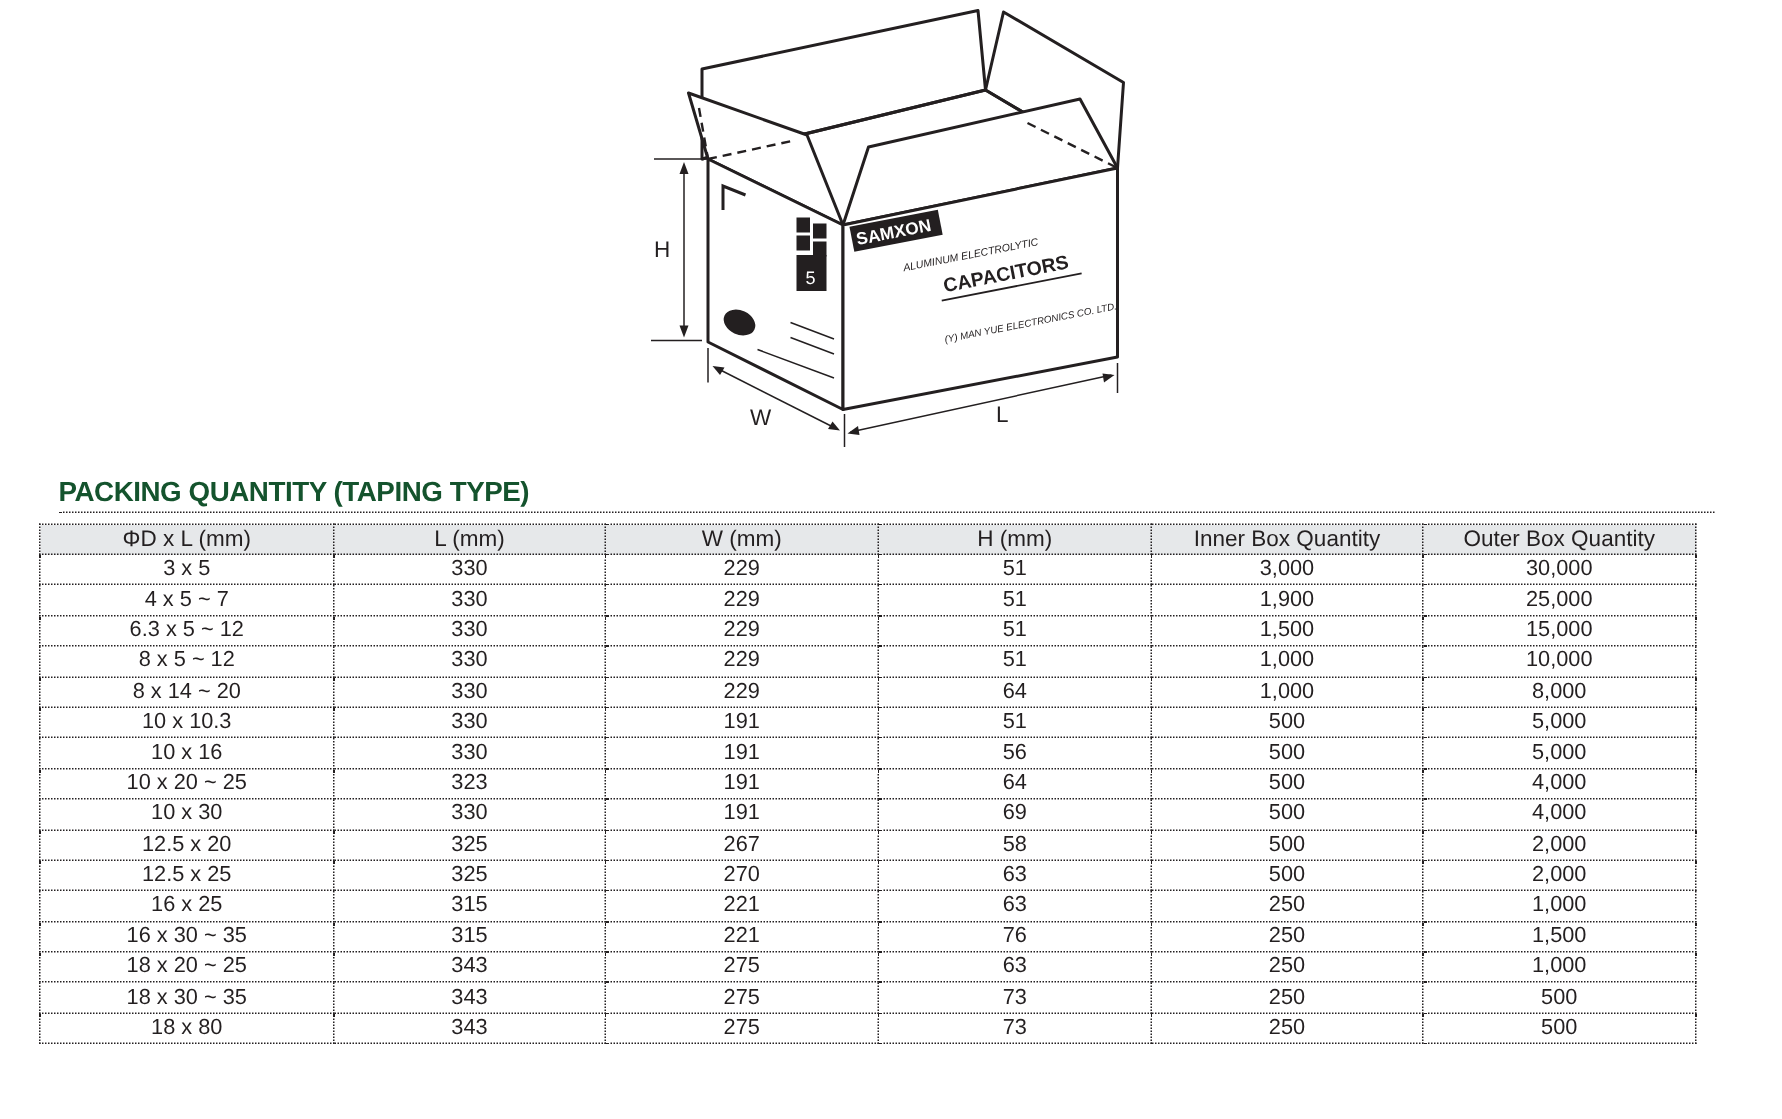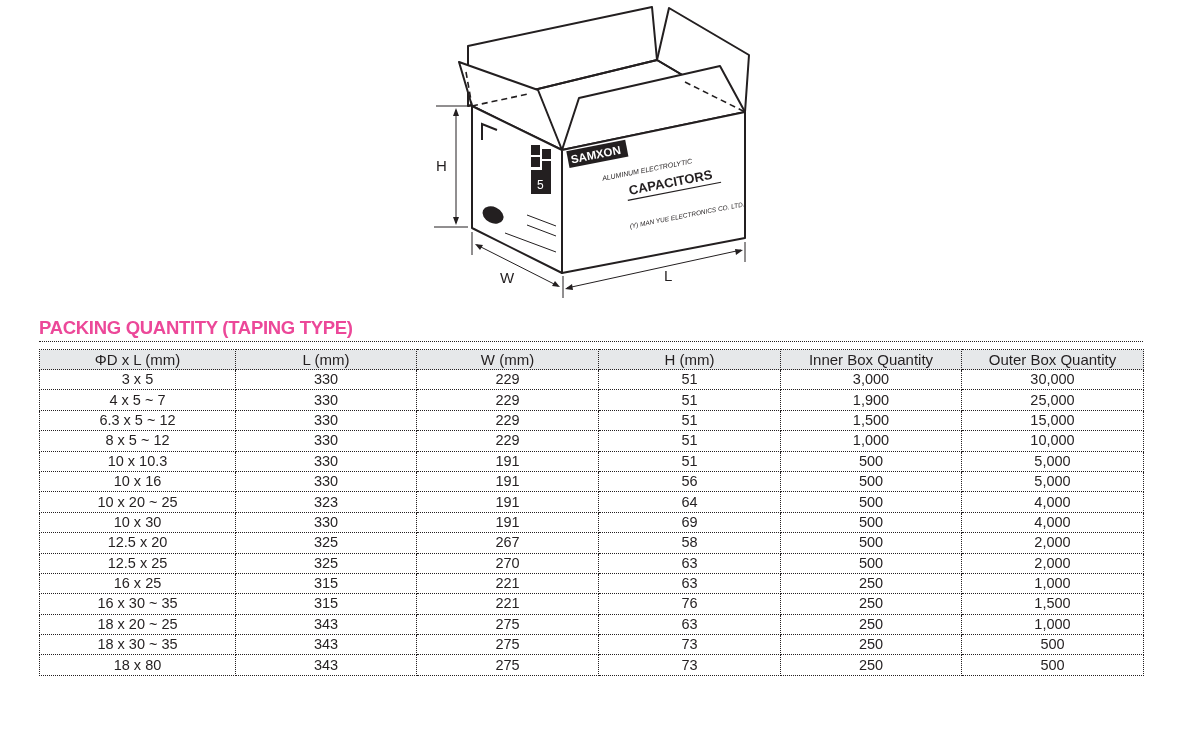--- a/index.html
+++ b/index.html
@@ -6,25 +6,25 @@
   body {
     width: 1188px; height: 746px; background: #ffffff; position: relative; overflow: hidden;
     font-family: "DejaVu Sans Condensed", "DejaVu Sans", "Liberation Sans", sans-serif;
     color: #231f20;
   }
   .figure { position: absolute; left: 400px; top: 0; width: 380px; height: 310px; }
   .figure svg { width: 380px; height: 310px; display: block; }
   .title {
     position: absolute; left: 39px; top: 317px; width: 1104px;
     font-family: "Liberation Sans", sans-serif; font-size: 18.5px; font-weight: bold;
-    letter-spacing: -0.3px; color: #ec4899;
+    letter-spacing: -0.3px; color: #14532d;
     padding-bottom: 3px; border-bottom: 1px dotted #231f20; line-height: 21px;
   }
   table.pack {
-    position: absolute; left: 39px; top: 349px; width: 1104px;
+    position: absolute; left: 26px; top: 349px; width: 1104px;
     border-collapse: collapse; table-layout: fixed;
   }
   table.pack th, table.pack td {
     border: 1px dotted #231f20; text-align: center; padding: 0;
     font-family: "Liberation Sans", sans-serif; font-size: 14.5px;
     height: 19.4px; line-height: 19px; white-space: nowrap; color: #231f20;
   }
   table.pack th { background: #e6e8ea; font-weight: normal; font-size: 15px; height: 19px; }
   .svgtxt { font-family: "Liberation Sans", sans-serif; }
 </style>
@@ -156,20 +156,28 @@
       </tr>
       <tr>
         <td>8 x 5 ~ 12</td>
         <td>330</td>
         <td>229</td>
         <td>51</td>
         <td>1,000</td>
         <td>10,000</td>
       </tr>
       <tr>
+        <td>8 x 14 ~ 20</td>
+        <td>330</td>
+        <td>229</td>
+        <td>64</td>
+        <td>1,000</td>
+        <td>8,000</td>
+      </tr>
+      <tr>
         <td>10 x 10.3</td>
         <td>330</td>
         <td>191</td>
         <td>51</td>
         <td>500</td>
         <td>5,000</td>
       </tr>
       <tr>
         <td>10 x 16</td>
         <td>330</td>

